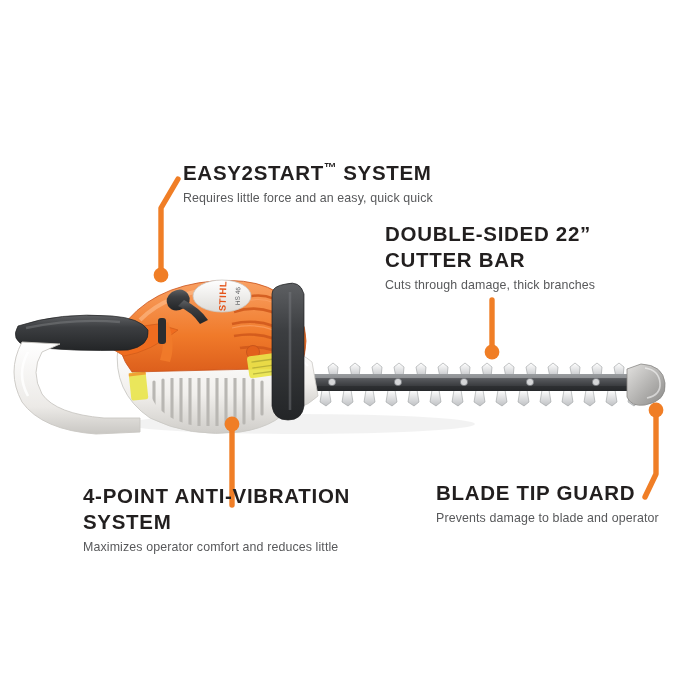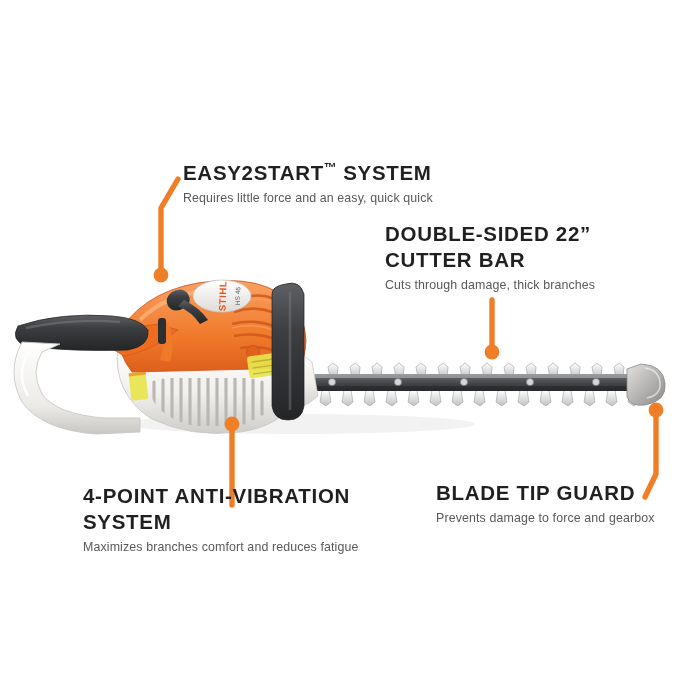--- a/index.html
+++ b/index.html
@@ -308,21 +308,21 @@
 
   <div class="callout" id="callout-cutter-bar">
     <h2 class="headline">DOUBLE-SIDED 22”
 CUTTER BAR</h2>
     <p class="subline">Cuts through damage, thick branches</p>
   </div>
 
   <div class="callout" id="callout-antivib">
     <h2 class="headline">4-POINT ANTI-VIBRATION
 SYSTEM</h2>
-    <p class="subline">Maximizes branches comfort and reduces fatigue</p>
+    <p class="subline">Maximizes operator comfort and reduces little</p>
   </div>
 
   <div class="callout" id="callout-blade-tip">
     <h2 class="headline">BLADE TIP GUARD</h2>
-    <p class="subline">Prevents damage to force and gearbox</p>
+    <p class="subline">Prevents damage to blade and operator</p>
   </div>
 
 </div>
 
 </body></html>

